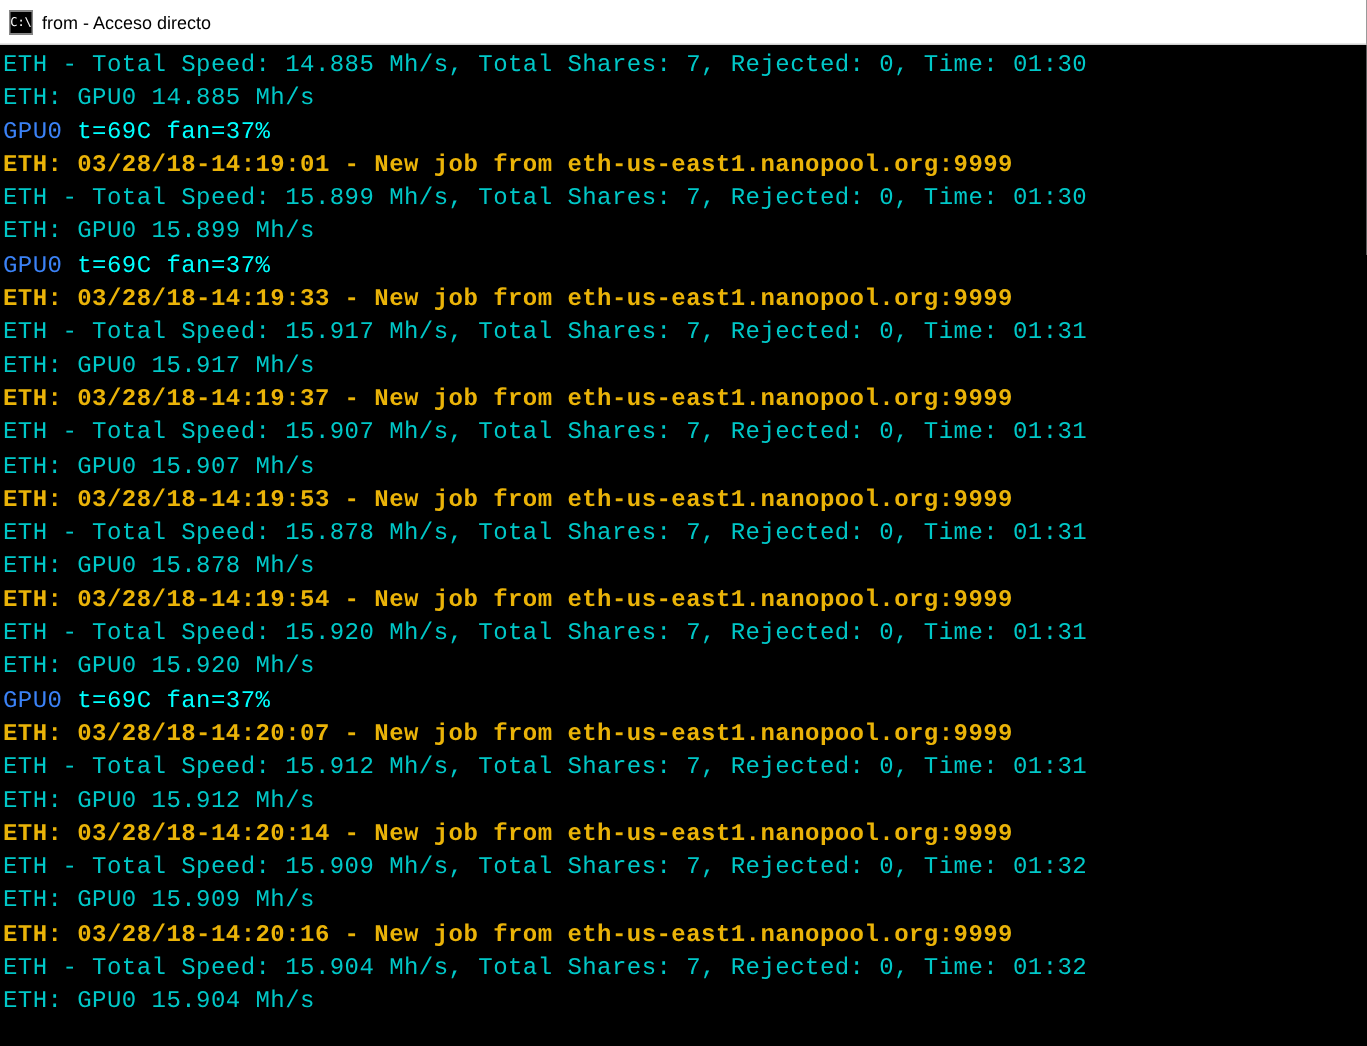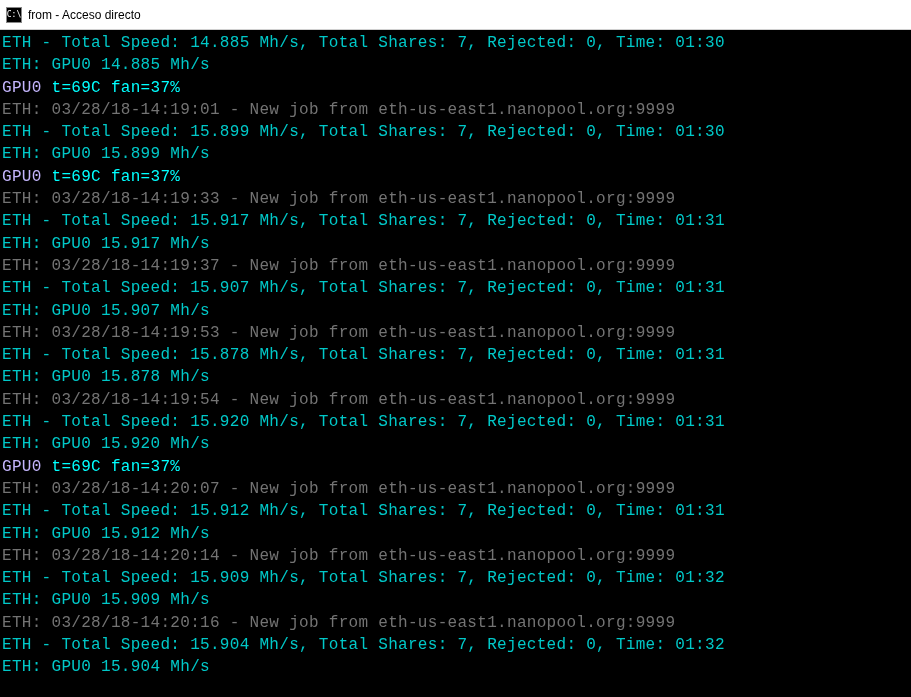--- a/index.html
+++ b/index.html
@@ -45,22 +45,22 @@
       height: calc(100% - 30px);
       padding: 2px 2px;
       font-family: "Consolas", "Courier New", monospace;
       font-size: 16px;
       line-height: 22.3px;
       white-space: pre;
       overflow: hidden;
       letter-spacing: 0.3px;
     }
     .c-teal { color: #00c8c8; }
-    .c-white { color: #737373; }
-    .c-magenta { color: #c4b5fd; }
+    .c-white { color: #eab308; font-weight: bold; }
+    .c-magenta { color: #3b82f6; }
     .c-cyan { color: #00ffff; text-align: right; }
   </style>
 </head>
 <body>
 
 <div class="titlebar">
   <span class="titlebar-icon">C:\</span>
   <span class="titlebar-text">from - Acceso directo</span>
 </div>
 

